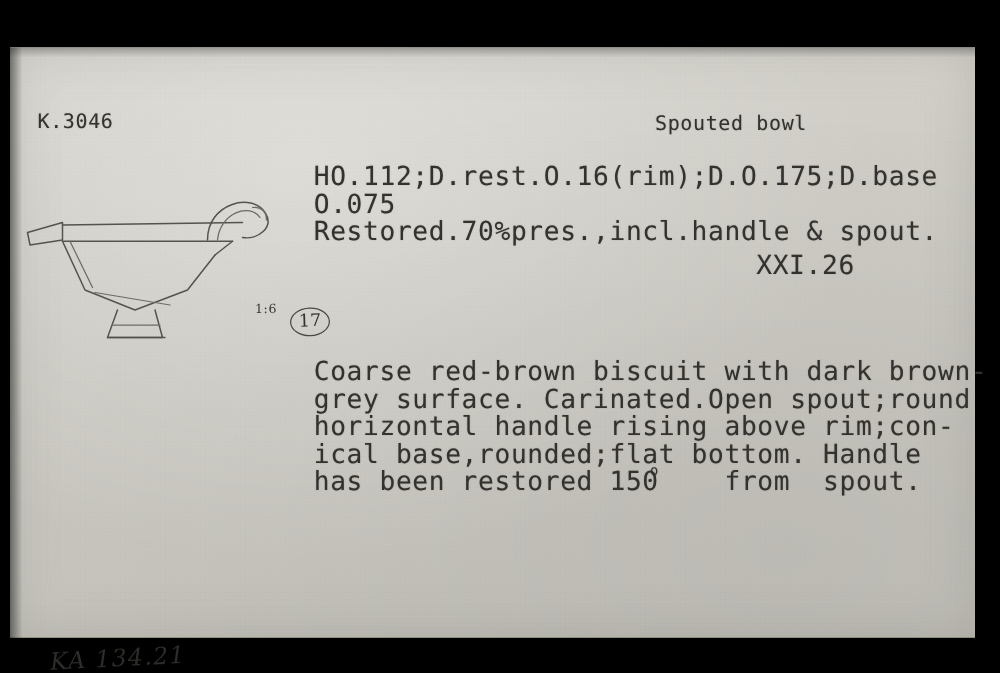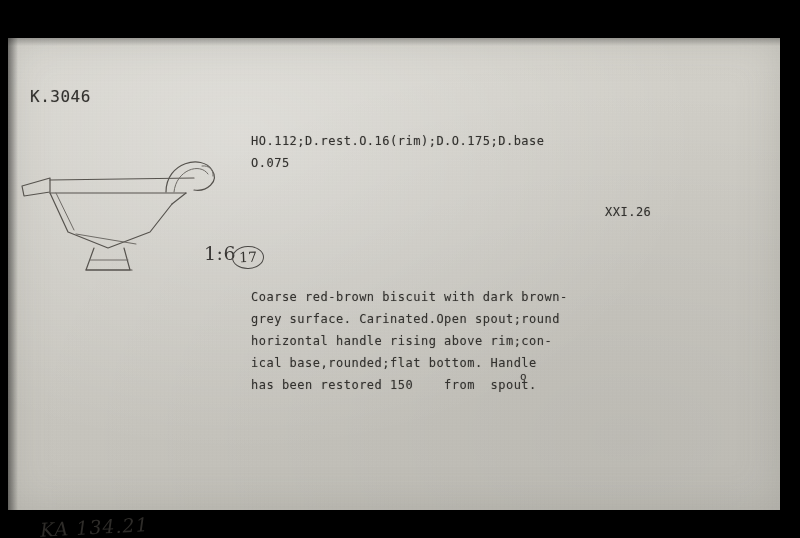--- a/index.html
+++ b/index.html
@@ -46,21 +46,21 @@
   }
   .txt {
     position: absolute;
     color: #2a2a28;
     font-family: "DejaVu Sans Mono", monospace;
     white-space: pre;
     letter-spacing: 0.5px;
   }
   
   .type {
-    font-size: 12px;
+    font-size: 21px;
     line-height: 22px;
     color: #33322f;
     text-shadow: 0 0 1px rgba(60,58,54,0.35);
   }
   #catalog-number {
     left: 22px;
     top: 48px;
     font-size: 16px;
   }
   #title {
@@ -90,21 +90,21 @@
   }
   #degree-mark {
     left: 512px;
     top: 328px;
     font-size: 11px;
   }
   #scale-label {
     left: 196px;
     top: 204px;
     font-family: "DejaVu Serif", serif;
-    font-size: 19px;
+    font-size: 10px;
     color: #3a3836;
   }
   #drawing-number {
     position: absolute;
     left: 224px;
     top: 208px;
     width: 30px;
     height: 21px;
     border: 1.4px solid #4a4845;
     border-radius: 50% / 50%;
@@ -166,24 +166,26 @@
 
 <div class="scan">
 
   <div class="card">
     <div class="grain"></div>
     <div class="edge-shadow-left"></div>
     <div class="edge-shadow-top"></div>
 
     <div class="txt type" id="catalog-number">K.3046</div>
 
+    <div class="txt type" id="title">Spouted bowl</div>
 
     <div class="txt type" id="dimensions">HO.112;D.rest.O.16(rim);D.O.175;D.base
 O.075</div>
 
+    <div class="txt type" id="restoration">Restored.70%pres.,incl.handle &amp; spout.</div>
 
 
     <div class="txt type" id="plate-ref">XXI.26</div>
 
     <div class="txt type" id="description">Coarse red-brown biscuit with dark brown-
 grey surface. Carinated.Open spout;round
 horizontal handle rising above rim;con-
 ical base,rounded;flat bottom. Handle
 has been restored 150    from  spout.</div>
 

